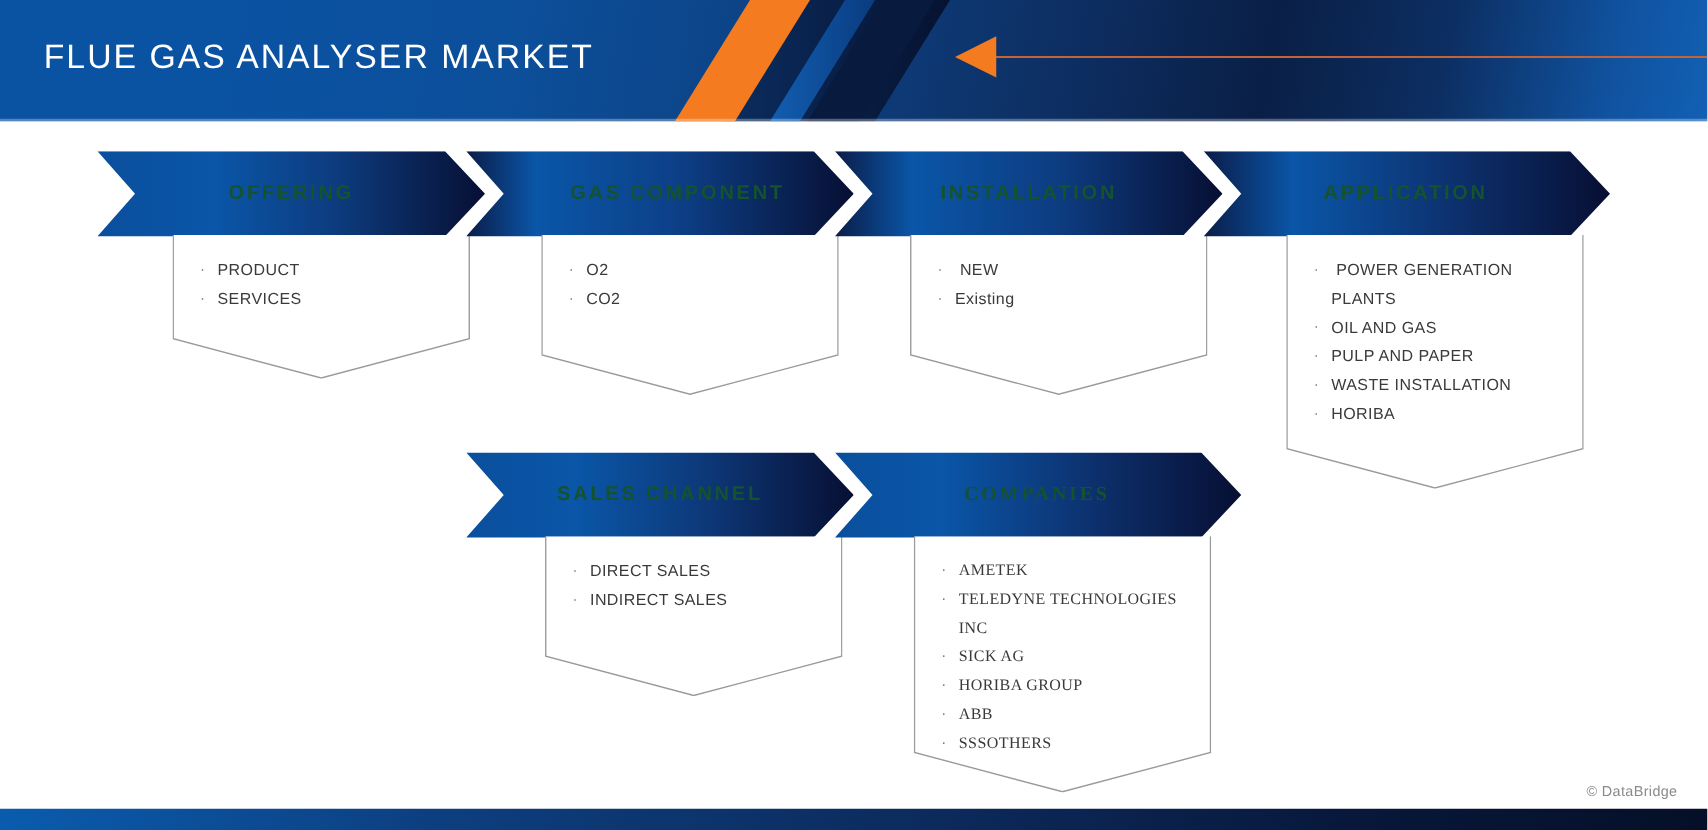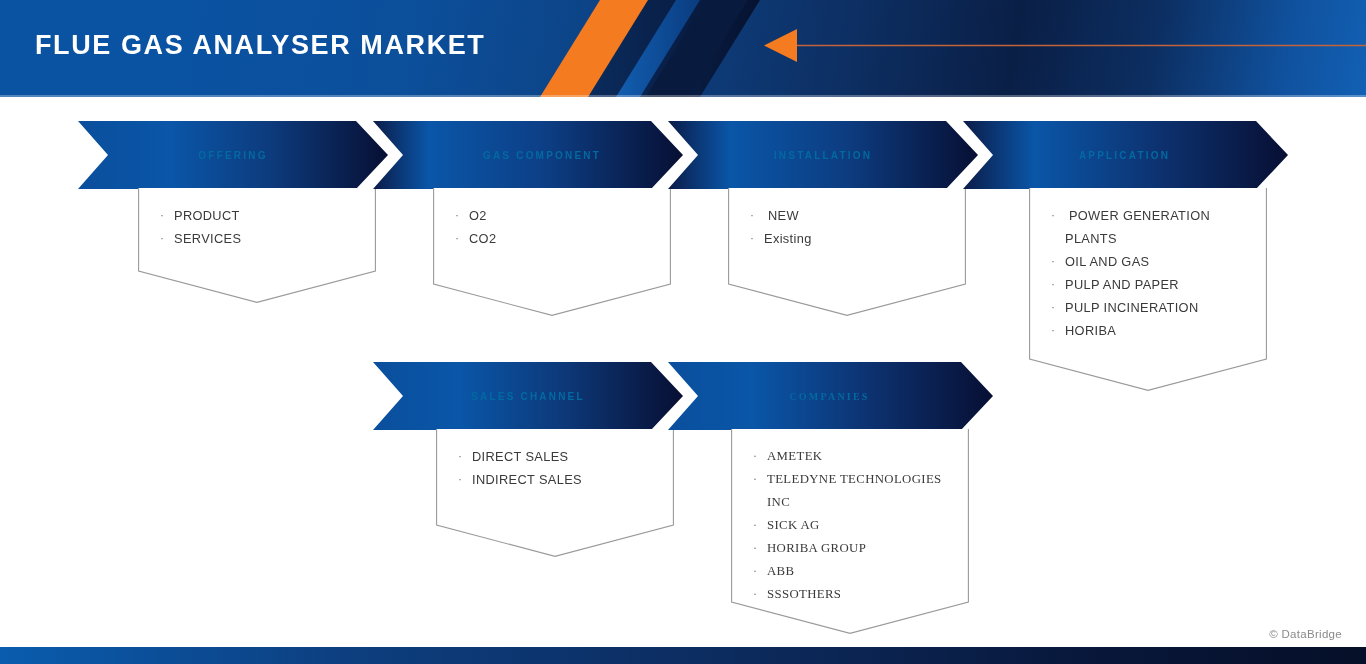--- a/index.html
+++ b/index.html
@@ -17,21 +17,21 @@
     position: absolute; left: 0; top: 0; width: 1366px; height: 97px;
     overflow: hidden;
     background: linear-gradient(100deg,
         #0a52a2 0%, #0a52a2 14%, #0c4f9b 30%,
         #0d3f7f 48%, #0d2f63 62%, #0a1f46 74%,
         #0c2e61 84%, #10529f 94%, #1260b4 100%);
   }
   .header-svg { position: absolute; left: 0; top: 0; }
   .header-title {
     position: absolute; left: 35px; top: 30px;
-    font-size: 27px; font-weight: 700; color: #ffffff;
+    font-size: 27px; font-weight: 400; color: #ffffff;
     letter-spacing: 1.6px; white-space: nowrap;
   }
   .header-underline {
     position: absolute; left: 0; bottom: 0; width: 1366px; height: 2px;
     background: rgba(255,255,255,0.30);
   }
 
   
   .footer-bar {
     position: absolute; left: 0; bottom: 0; width: 1366px; height: 17px;
@@ -42,21 +42,21 @@
     font-size: 11.5px; color: #8a8a8a; letter-spacing: 0.3px;
     white-space: nowrap;
   }
 
   
   .node { position: absolute; }
   .banner { position: absolute; left: 0; top: 0; }
   .banner-label {
     position: absolute; top: 0; height: 68px;
     display: flex; align-items: center; justify-content: center;
-    color: #0369a1; font-size: 10px; font-weight: 700;
+    color: #14532d; font-size: 16px; font-weight: 700;
     letter-spacing: 2.2px; white-space: nowrap;
     pointer-events: none;
   }
   .card { position: absolute; }
   .card-list {
     position: absolute; left: 0; top: 0;
     padding: 16px 12px 0 22px;
   }
   .bullet-row {
     display: flex; align-items: flex-start;
@@ -213,21 +213,21 @@
       <div class="bullet-row">
         <span class="bullet-dot">·</span>
         <span class="bullet-text">OIL AND GAS</span>
       </div>
       <div class="bullet-row">
         <span class="bullet-dot">·</span>
         <span class="bullet-text">PULP AND PAPER</span>
       </div>
       <div class="bullet-row">
         <span class="bullet-dot">·</span>
-        <span class="bullet-text">PULP INCINERATION</span>
+        <span class="bullet-text">WASTE INSTALLATION</span>
       </div>
       <div class="bullet-row">
         <span class="bullet-dot">·</span>
         <span class="bullet-text">HORIBA</span>
       </div>
     </div>
   </div>
 
   <div class="node" style="left:373px; top:362px; width:310px; height:195px;text-decoration:underline;">
     <svg class="banner" width="310" height="70" viewBox="0 0 310 70">

